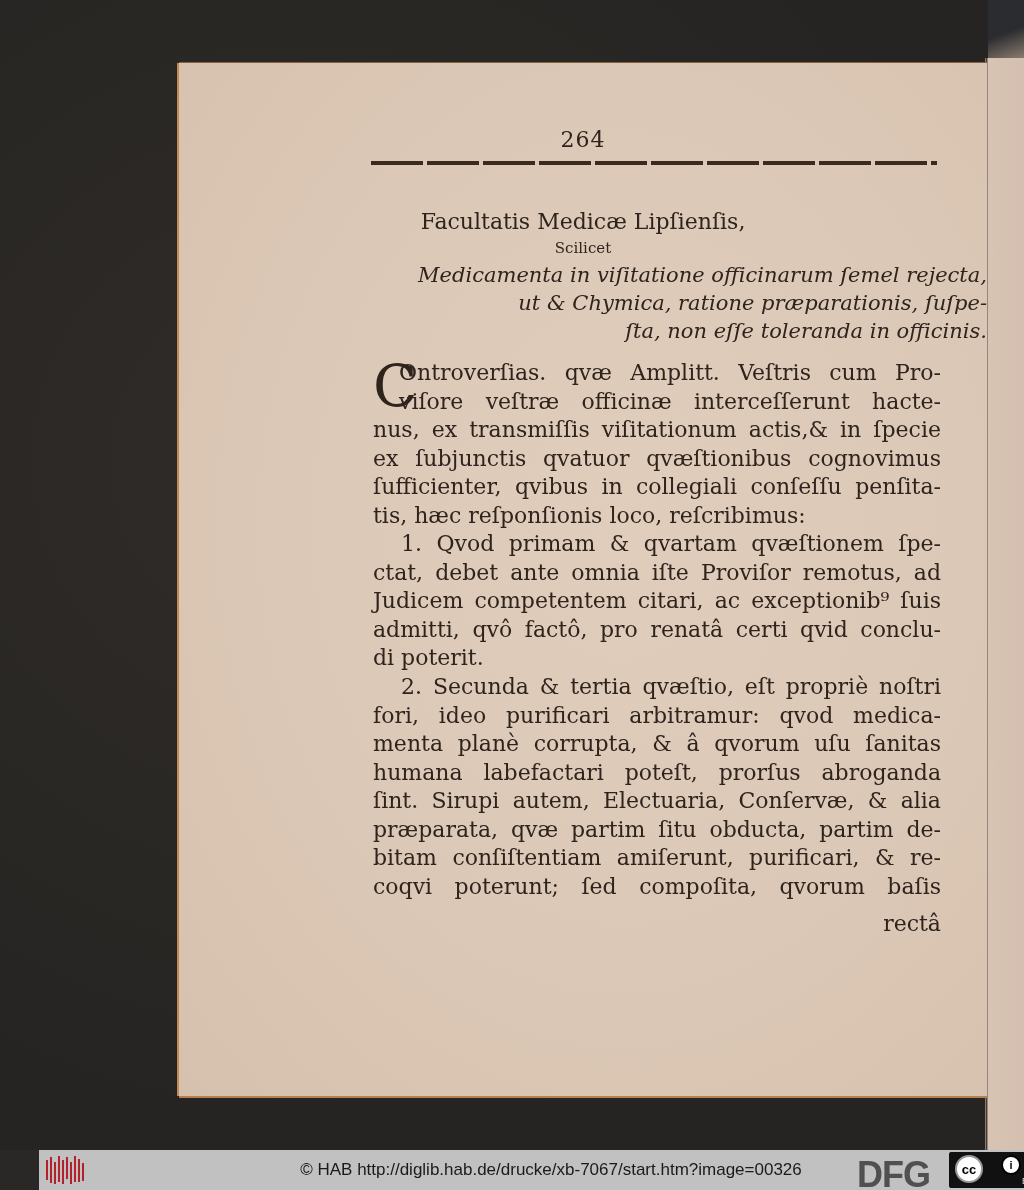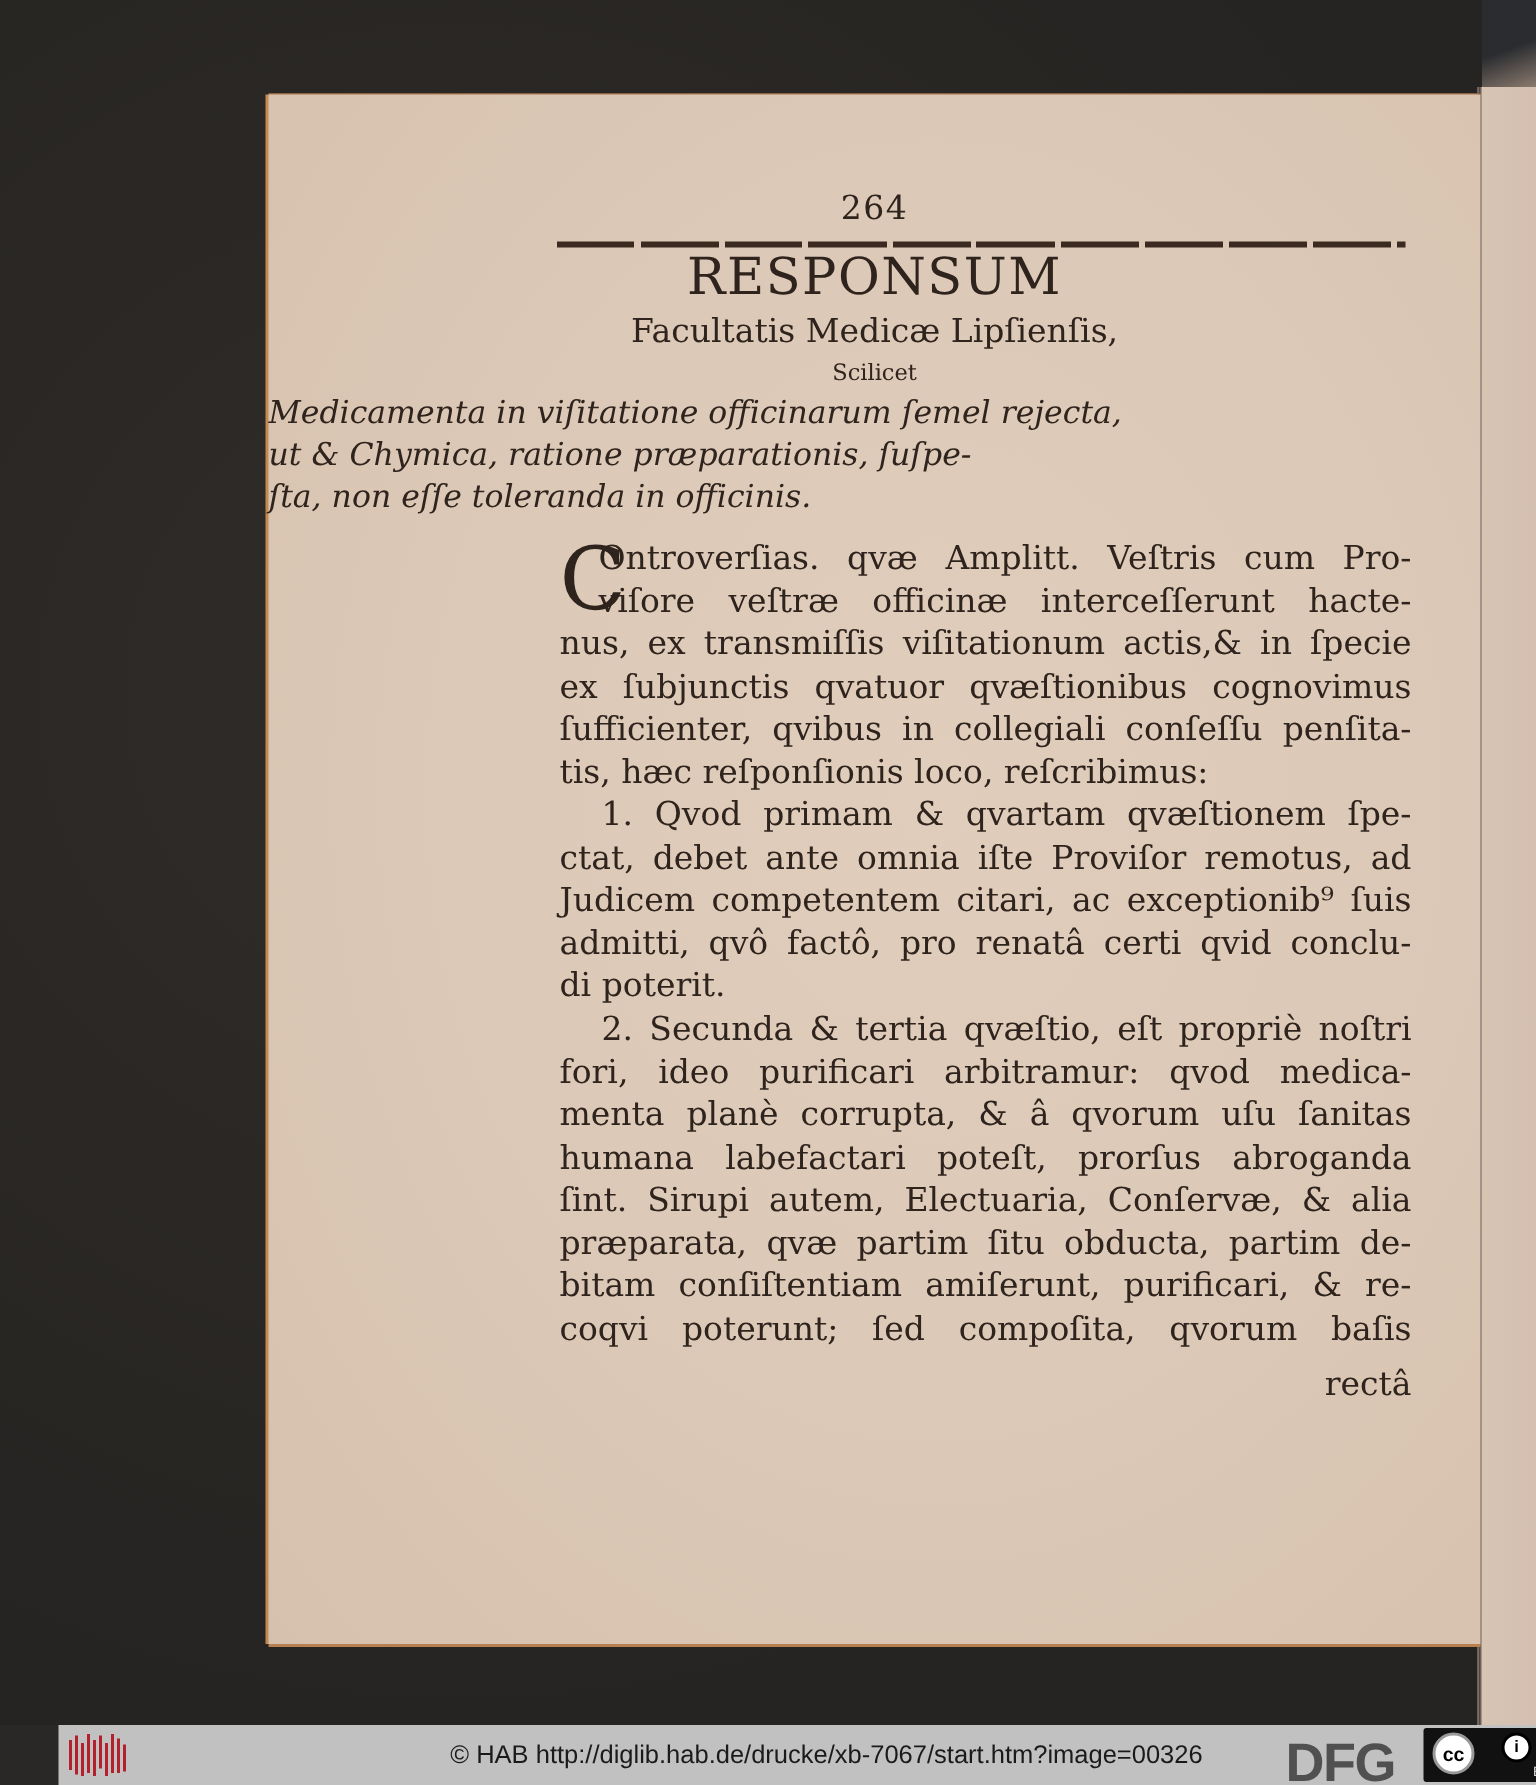--- a/index.html
+++ b/index.html
@@ -51,21 +51,21 @@
   .subtitle {
     position:absolute; left:0; width:808px; top:146px;
     text-align:center; font-size:22px;
   }
   .scilicet {
     position:absolute; left:0; width:808px; top:176px;
     text-align:center; font-size:15px;
   }
   .italic-line {
     position:absolute; left:0; width:808px;
-    text-align:left; font-style:italic; font-size:21px;
+    text-align:right; font-style:italic; font-size:21px;
   }
   .body-text {
     position:absolute; left:194px; width:568px;
     font-size:22px; line-height:28.5px; text-align:justify;
   }
   .line {
     display:block; white-space:nowrap; text-align:justify; text-align-last:justify;
     height:28.5px;
   }
   .line.indent { padding-left:28px; }
@@ -122,21 +122,20 @@
 
 <div class="backdrop"></div>
 <div class="next-page-shadow"></div>
 <div class="next-page"></div>
 <div class="gutter-line"></div>
 
 <div class="page">
   <div class="content">
     <div class="page-number">264</div>
     <div class="rule"></div>
-    <div class="title">RESPONSUM</div>
     <div class="subtitle">Facultatis Medicæ Lipſienſis,</div>
     <div class="scilicet">Scilicet</div>
     <div class="italic-line" style="top:200px">Medicamenta in viſitatione officinarum ſemel rejecta,</div>
     <div class="italic-line" style="top:228px">ut &amp; Chymica, ratione præparationis, ſuſpe-</div>
     <div class="italic-line" style="top:256px">ſta, non eſſe toleranda in officinis.</div>
 
     <div class="body-text" style="top:296px">
       <span class="dropcap">C</span>
       <span class="line dropcap-line">Ontroverſias. qvæ Amplitt. Veſtris cum Pro-</span>
       <span class="line dropcap-line">viſore veſtræ officinæ interceſſerunt hacte-</span>

